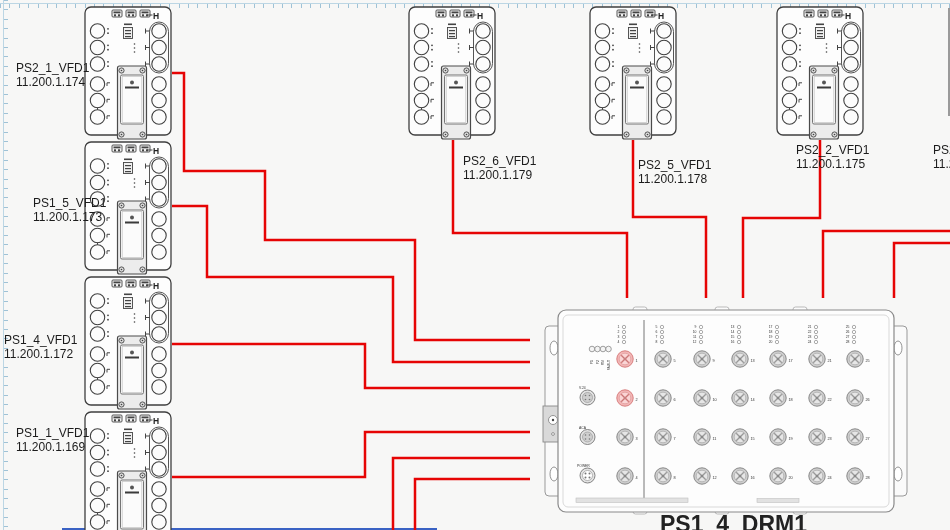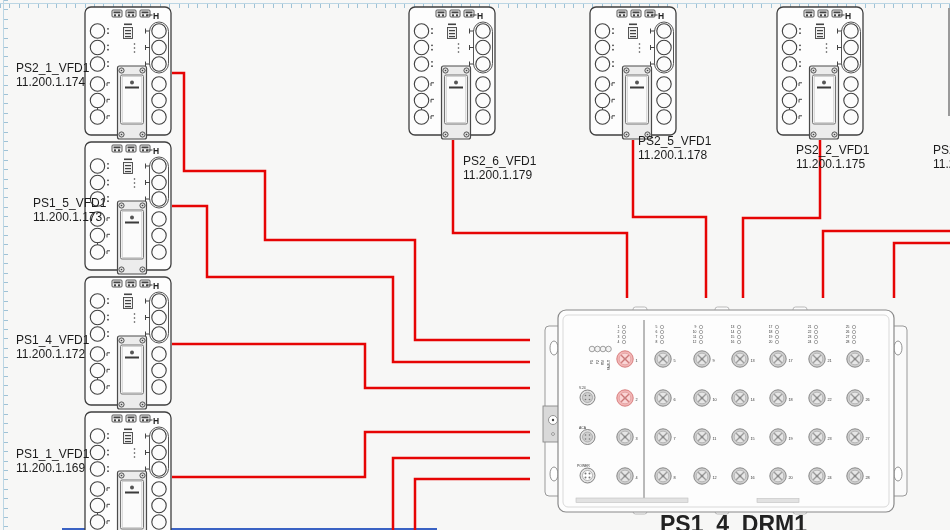--- a/index.html
+++ b/index.html
@@ -190,33 +190,33 @@
   <div class="edge-partial" style="left:948px;top:8px;width:2px;height:108px;"></div>
 
   <div class="dev-label" style="left:16px;top:61px">
     <div>PS2_1_VFD1</div>
     <div>11.200.1.174</div>
   </div>
   <div class="dev-label" style="left:33px;top:196px">
     <div>PS1_5_VFD1</div>
     <div>11.200.1.173</div>
   </div>
-  <div class="dev-label" style="left:16px;top:333px">
+  <div class="dev-label" style="left:4px;top:333px">
     <div>PS1_4_VFD1</div>
     <div>11.200.1.172</div>
   </div>
-  <div class="dev-label" style="left:16px;top:447px">
+  <div class="dev-label" style="left:16px;top:426px">
     <div>PS1_1_VFD1</div>
     <div>11.200.1.169</div>
   </div>
   <div class="dev-label" style="left:463px;top:154px">
     <div>PS2_6_VFD1</div>
     <div>11.200.1.179</div>
   </div>
-  <div class="dev-label" style="left:638px;top:134px">
+  <div class="dev-label" style="left:638px;top:158px">
     <div>PS2_5_VFD1</div>
     <div>11.200.1.178</div>
   </div>
   <div class="dev-label" style="left:796px;top:143px">
     <div>PS2_2_VFD1</div>
     <div>11.200.1.175</div>
   </div>
   <div class="dev-label" style="left:933px;top:143px">
     <div>PS2_</div>
     <div>11.2</div>

